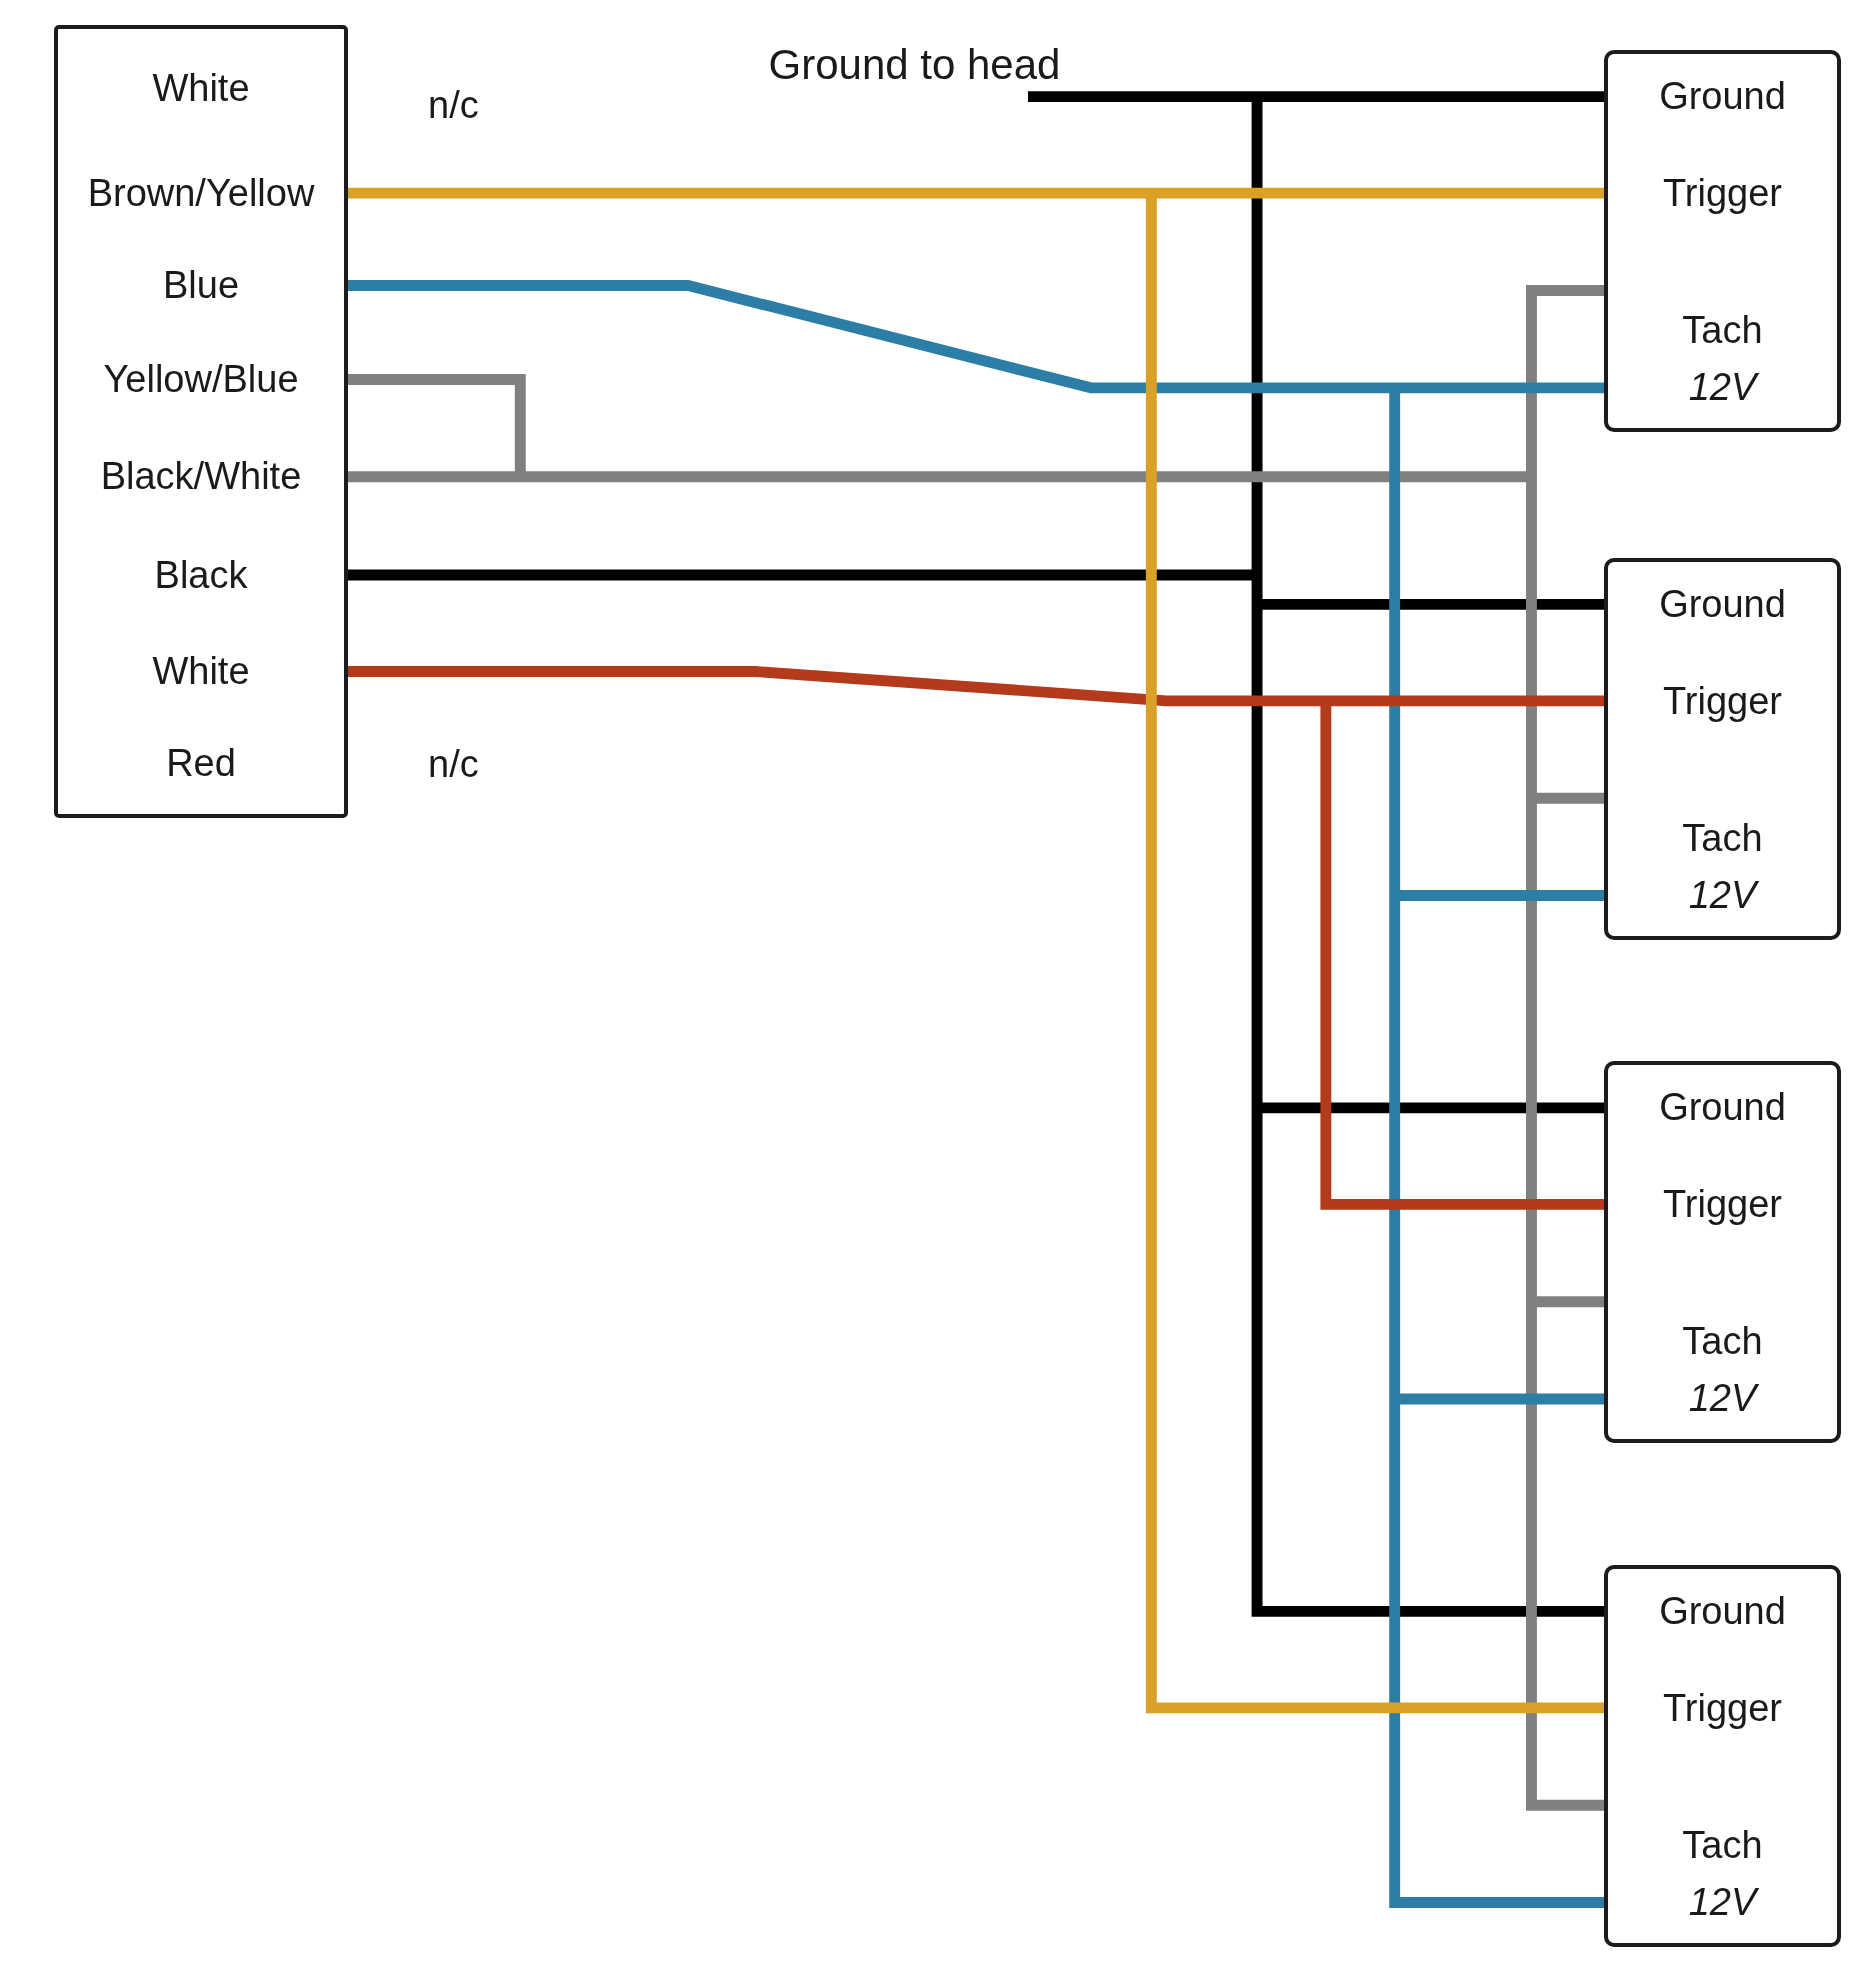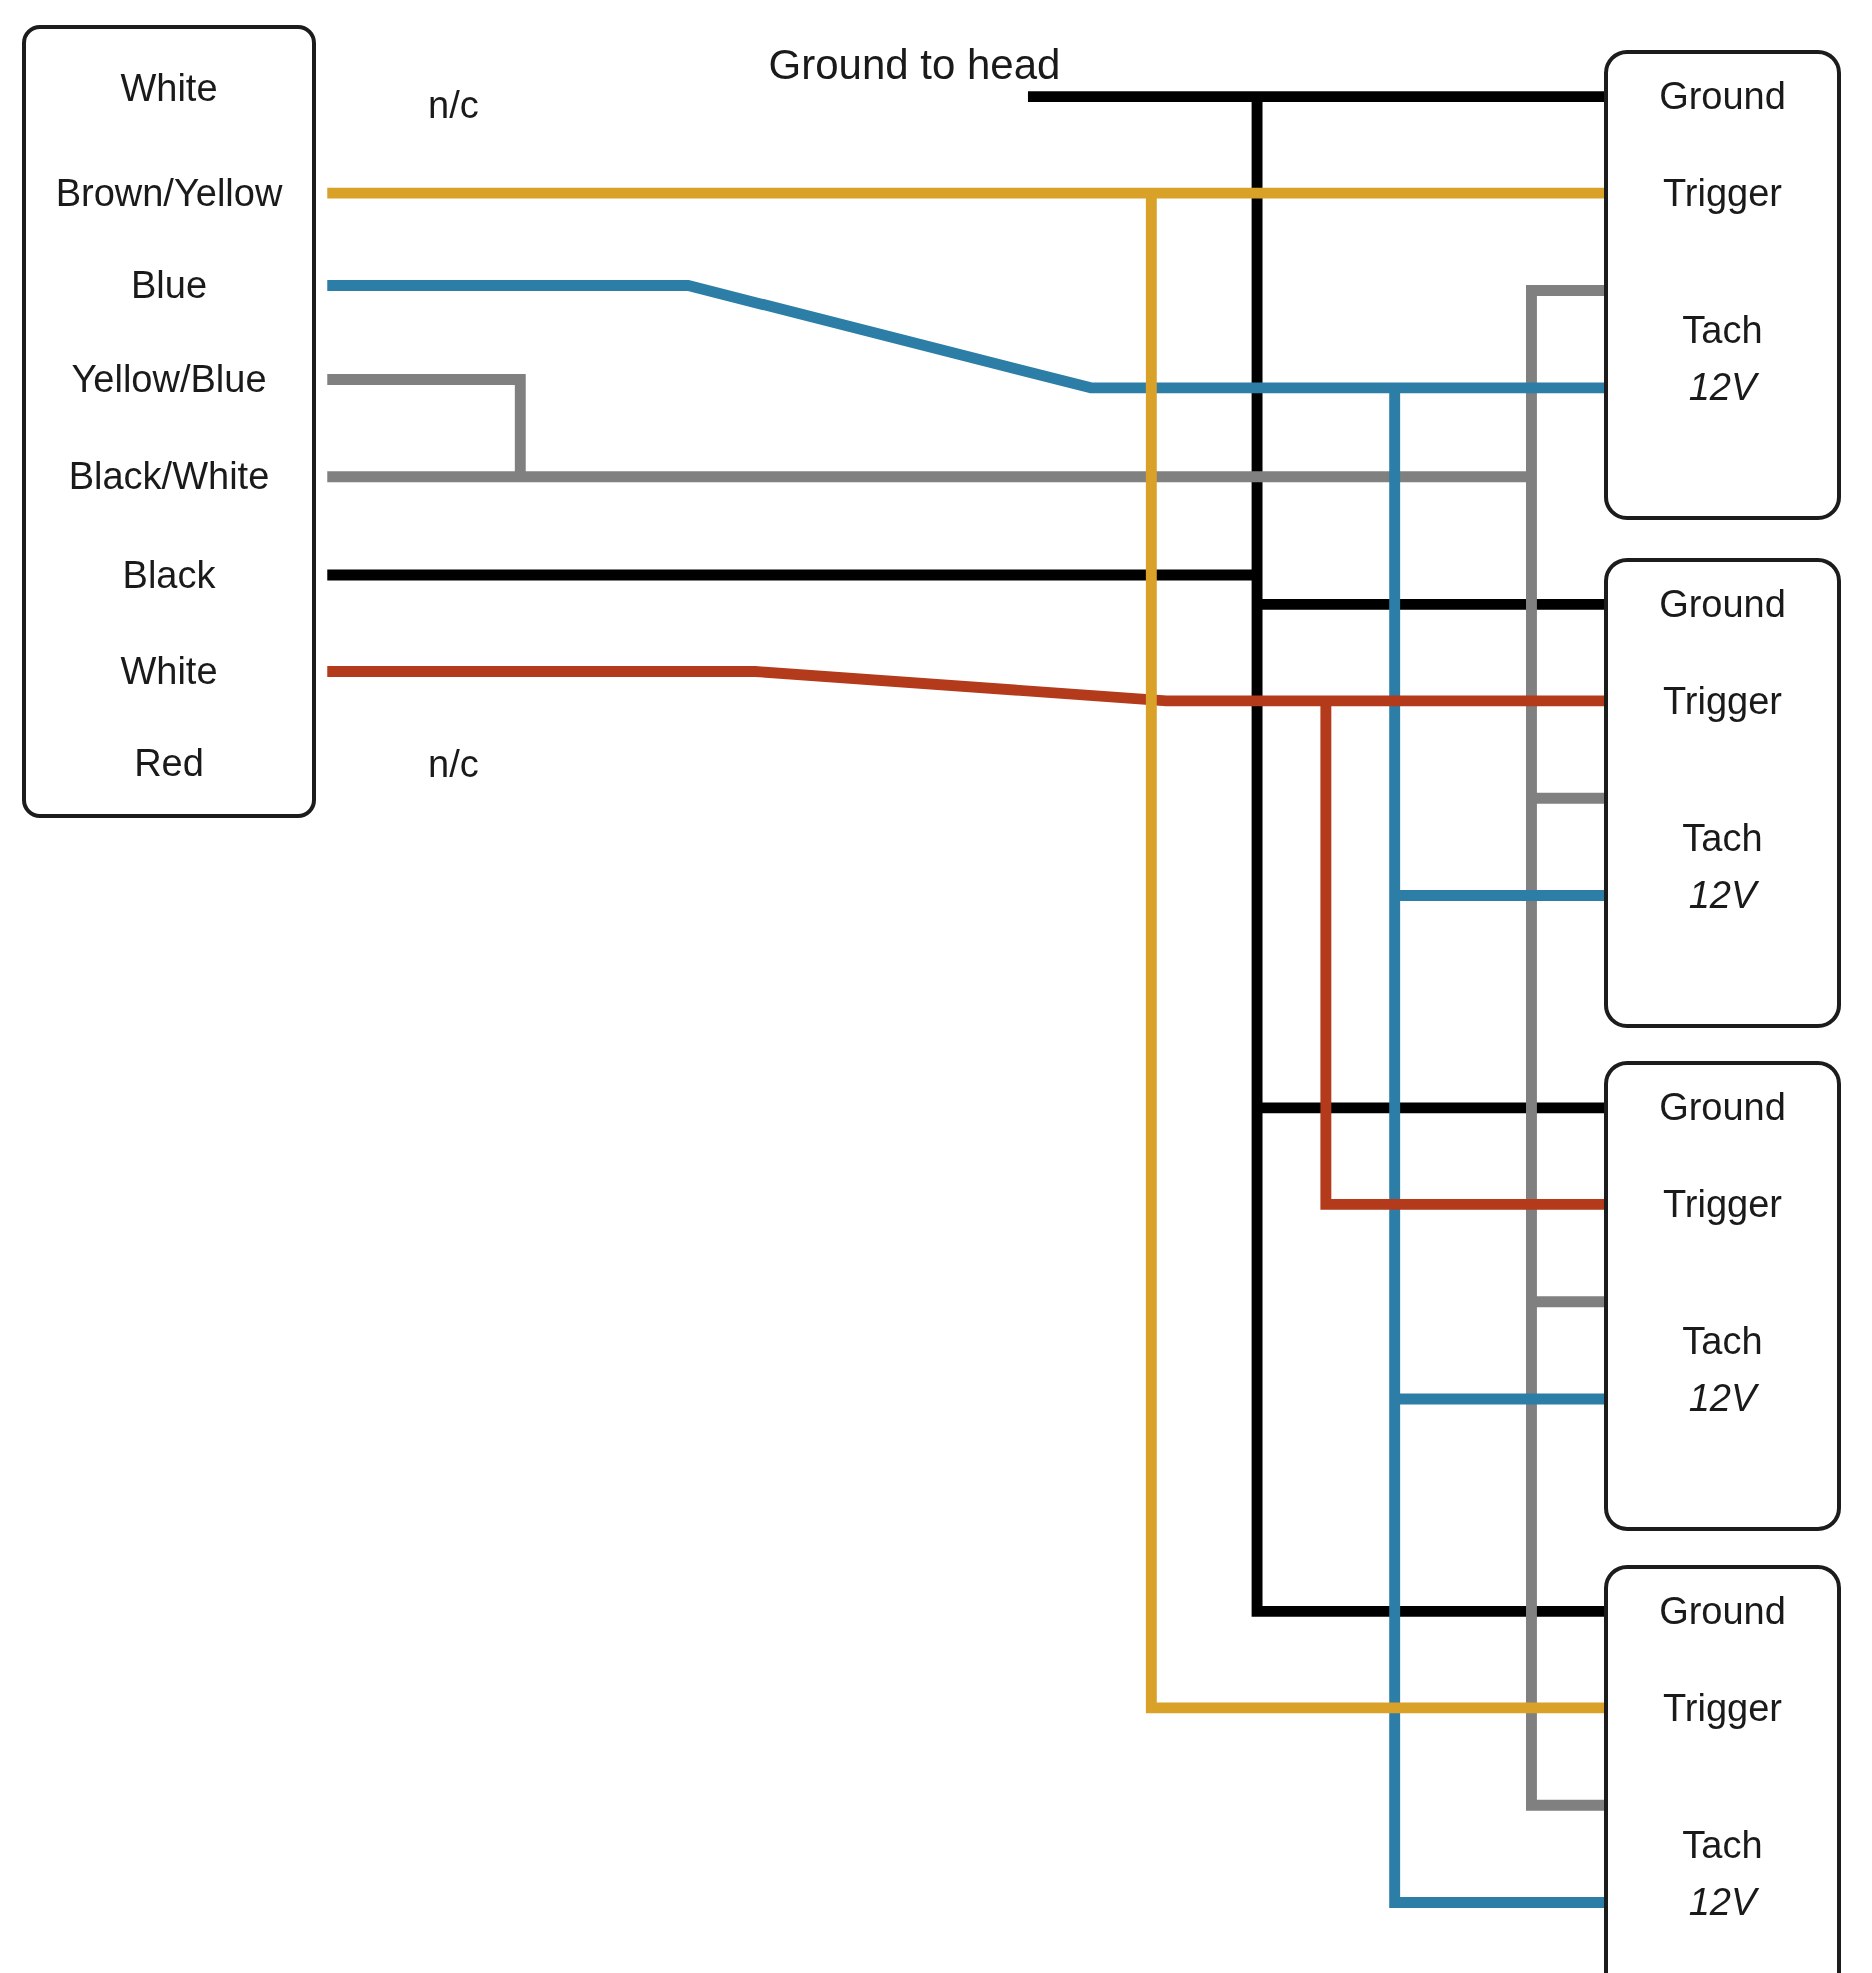--- a/index.html
+++ b/index.html
@@ -13,26 +13,26 @@
     overflow: hidden;
   }
   #wire-layer { position: absolute; left: 0; top: 0; }
   .cbox {
     position: absolute;
     background: #ffffff;
     border: 4.2px solid #1c1c1c;
     box-sizing: border-box;
   }
   #left-box {
-    left: 22px; top: 25px; width: 294px; height: 793px;
-    border-radius: 18px;
+    left: 54px; top: 25px; width: 294px; height: 793px;
+    border-radius: 5px;
   }
   .gauge {
-    left: 1604px; width: 237px; height: 470px;
-    border-radius: 23px;
+    left: 1604px; width: 237px; height: 382px;
+    border-radius: 10px;
   }
   .pin {
     position: absolute; left: 0; width: 100%;
     text-align: center;
     font-size: 38px; line-height: 44px;
     white-space: nowrap;
   }
   
   .lp1 { top: 37px; }  .lp2 { top: 142px; } .lp3 { top: 234px; } .lp4 { top: 328px; }
   .lp5 { top: 425px; } .lp6 { top: 524px; } .lp7 { top: 620px; } .lp8 { top: 712px; }

